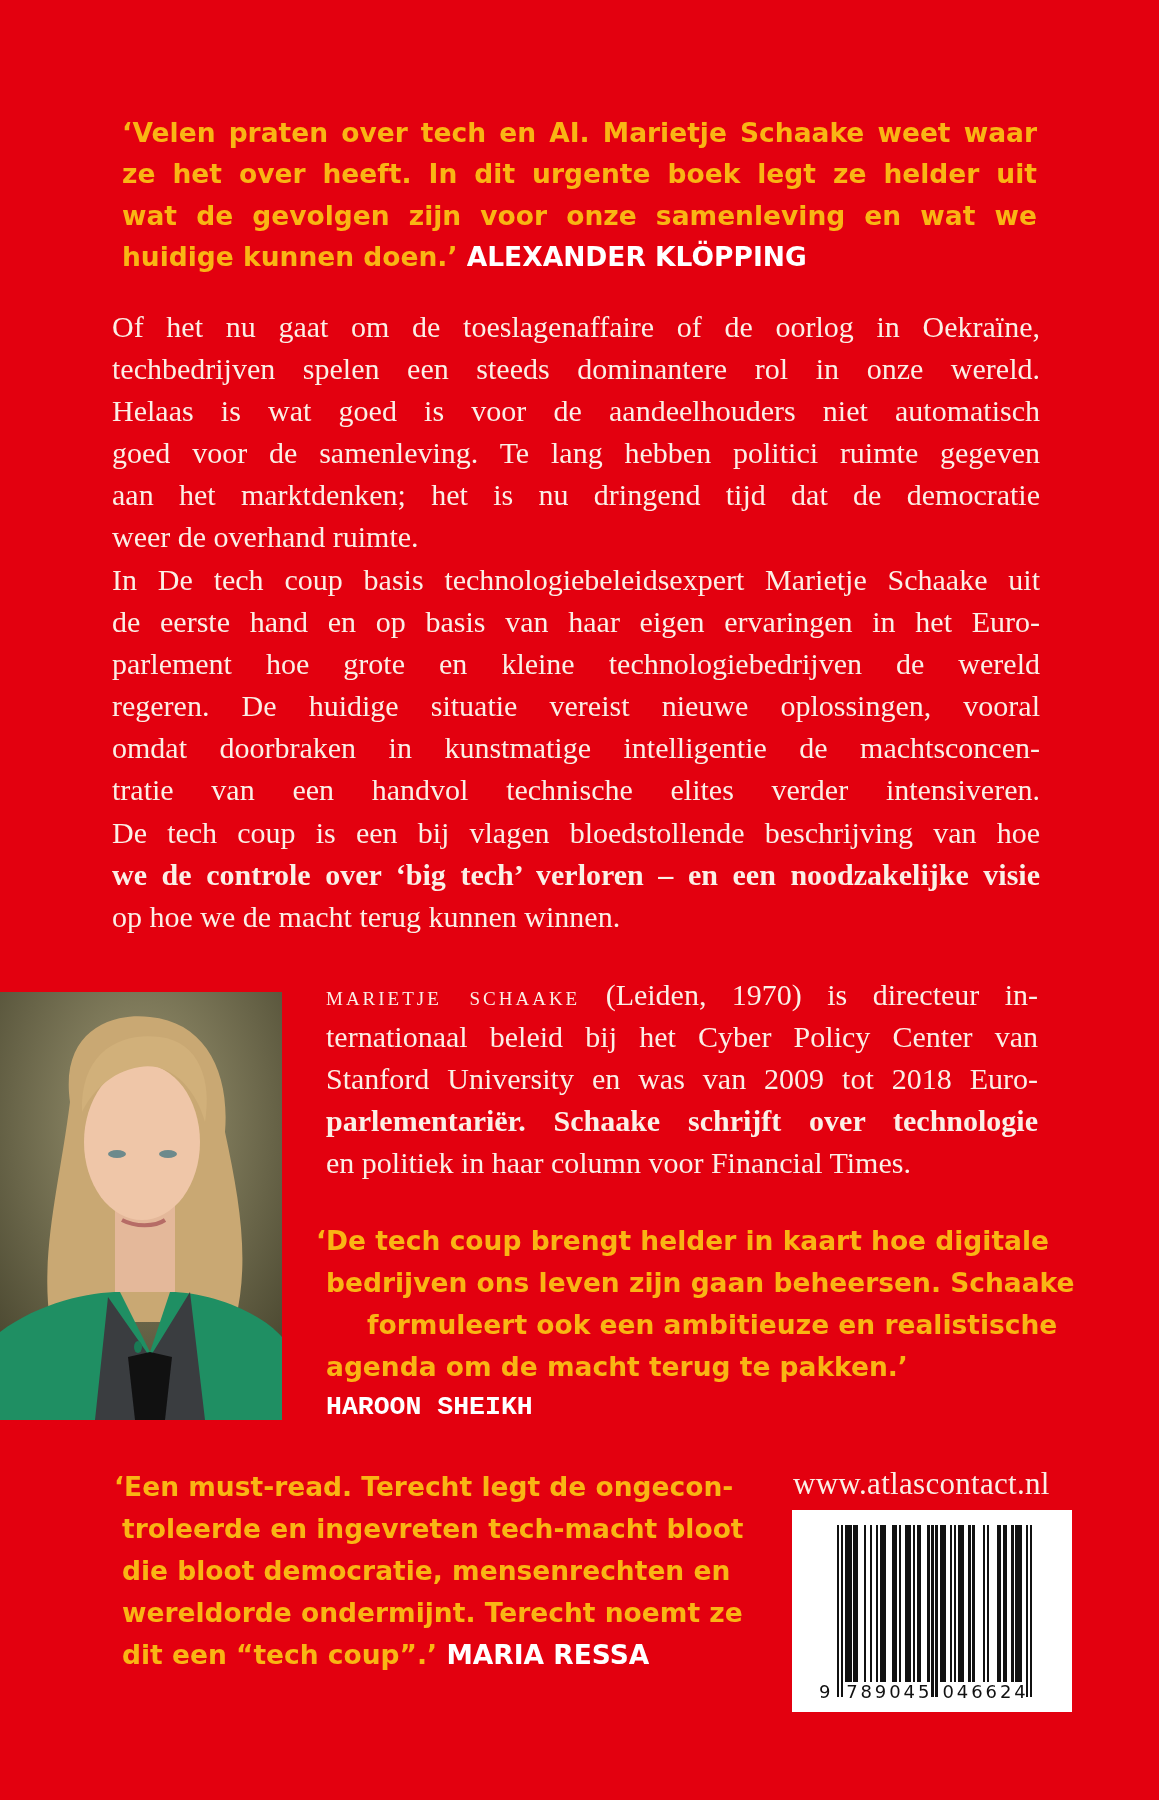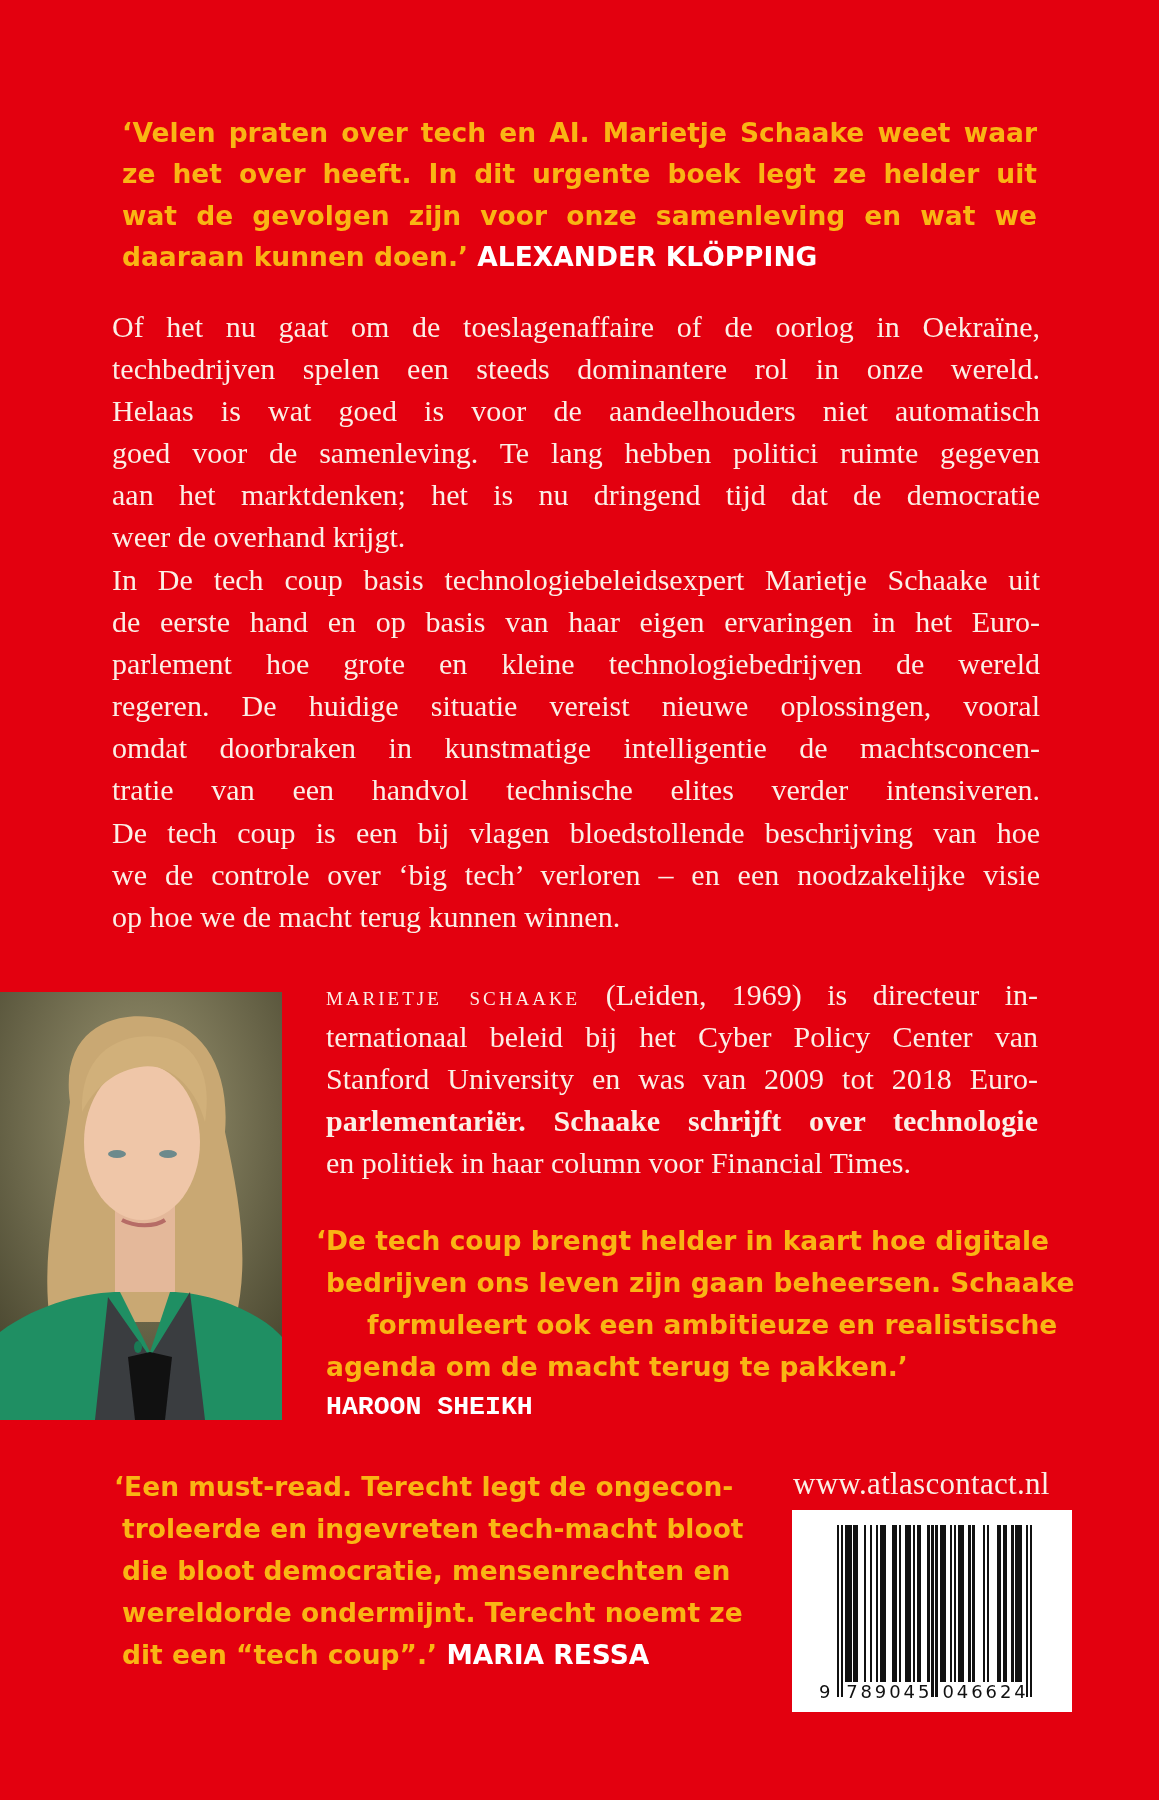--- a/index.html
+++ b/index.html
@@ -48,40 +48,40 @@
   }
 </style>
 </head>
 <body>
 
 <div class="block sans" id="quote1" style="top:0;">
   <span class="line" style="top:117px;">‘Velen praten over tech en AI. Marietje Schaake weet waar</span>
   <span class="line" style="top:158px;">ze het over heeft. In dit urgente boek legt ze helder uit</span>
   <span class="line" style="top:200px;">wat de gevolgen zijn voor onze samenleving en wat we</span>
   <span class="line last" style="top:241px;">
-    <span>daaraan kunnen doen.’</span>
+    <span>huidige kunnen doen.’</span>
     <span class="name">ALEXANDER KLÖPPING</span>
   </span>
 </div>
 
 <div class="block serif" id="body">
   <span class="line" style="top:310px;">Of het nu gaat om de toeslagenaffaire of de oorlog in Oekraïne,</span>
   <span class="line" style="top:352px;">techbedrijven spelen een steeds dominantere rol in onze wereld.</span>
   <span class="line" style="top:394px;">Helaas is wat goed is voor de aandeelhouders niet automatisch</span>
   <span class="line" style="top:436px;">goed voor de samenleving. Te lang hebben politici ruimte gegeven</span>
   <span class="line" style="top:478px;">aan het marktdenken; het is nu dringend tijd dat de democratie</span>
-  <span class="line last" style="top:520px;">weer de overhand krijgt.</span>
+  <span class="line last" style="top:520px;">weer de overhand ruimte.</span>
   <span class="line" style="top:563px;"><span>In</span> <span class="it">De tech coup</span> <span>basis technologiebeleidsexpert Marietje Schaake uit</span></span>
   <span class="line" style="top:605px;">de eerste hand en op basis van haar eigen ervaringen in het Euro-</span>
   <span class="line" style="top:647px;">parlement hoe grote en kleine technologiebedrijven de wereld</span>
   <span class="line" style="top:689px;">regeren. De huidige situatie vereist nieuwe oplossingen, vooral</span>
   <span class="line" style="top:731px;">omdat doorbraken in kunstmatige intelligentie de machtsconcen-</span>
   <span class="line" style="top:773px;">tratie van een handvol technische elites verder intensiveren.</span>
   <span class="line" style="top:816px;"><span class="it">De tech coup</span> <span>is een bij vlagen bloedstollende beschrijving van hoe</span></span>
-  <span class="line" style="top:858px;">we de controle over ‘big tech’ verloren – en een noodzakelijke visie</span>
+  <span class="line" style="top:858px;font-weight:bold;">we de controle over ‘big tech’ verloren – en een noodzakelijke visie</span>
   <span class="line last" style="top:900px;">op hoe we de macht terug kunnen winnen.</span>
 </div>
 
 <div id="photo">
   <svg width="282" height="428" viewBox="0 0 282 428">
     <defs>
       <radialGradient id="bgblur" cx="50%" cy="30%" r="70%">
         <stop offset="0" stop-color="#9c9672"></stop>
         <stop offset="1" stop-color="#4e4b33"></stop>
       </radialGradient>
@@ -103,21 +103,21 @@
 
     <path d="M0 340 C40 310 90 300 120 300 L150 360 L170 300 C210 300 260 320 282 345 L282 428 L0 428 Z" fill="#1f8f63"></path>
 
     <path d="M108 305 L150 365 L190 300 L205 428 L95 428 Z" fill="#3a3d40"></path>
     <path d="M128 365 L150 360 L172 365 L165 428 L135 428 Z" fill="#111"></path>
     <ellipse cx="138" cy="355" rx="4" ry="6" fill="#1a7a55"></ellipse>
   </svg>
 </div>
 
 <div class="block serif" id="bio">
-  <span class="line" style="top:978px;"><span class="sc">Marietje Schaake</span> <span>(Leiden, 1969) is directeur in-</span></span>
+  <span class="line" style="top:978px;"><span class="sc">Marietje Schaake</span> <span>(Leiden, 1970) is directeur in-</span></span>
   <span class="line" style="top:1020px;">ternationaal beleid bij het Cyber Policy Center van</span>
   <span class="line" style="top:1062px;">Stanford University en was van 2009 tot 2018 Euro-</span>
   <span class="line" style="top:1104px;font-weight:bold;">parlementariër. Schaake schrijft over technologie</span>
   <span class="line last" style="top:1146px;"><span>en politiek in haar column voor</span> <span class="it">Financial Times.</span></span>
 </div>
 
 <div class="block sans" id="quote2">
   <span class="line" style="top:1225px;"><span class="hang">‘</span><span class="it">De tech coup</span> <span>brengt helder in kaart hoe digitale</span></span>
   <span class="line" style="top:1267px;">bedrijven ons leven zijn gaan beheersen. Schaake</span>
   <span class="line" style="top:1309px;margin-left:41px;">formuleert ook een ambitieuze en realistische</span>

